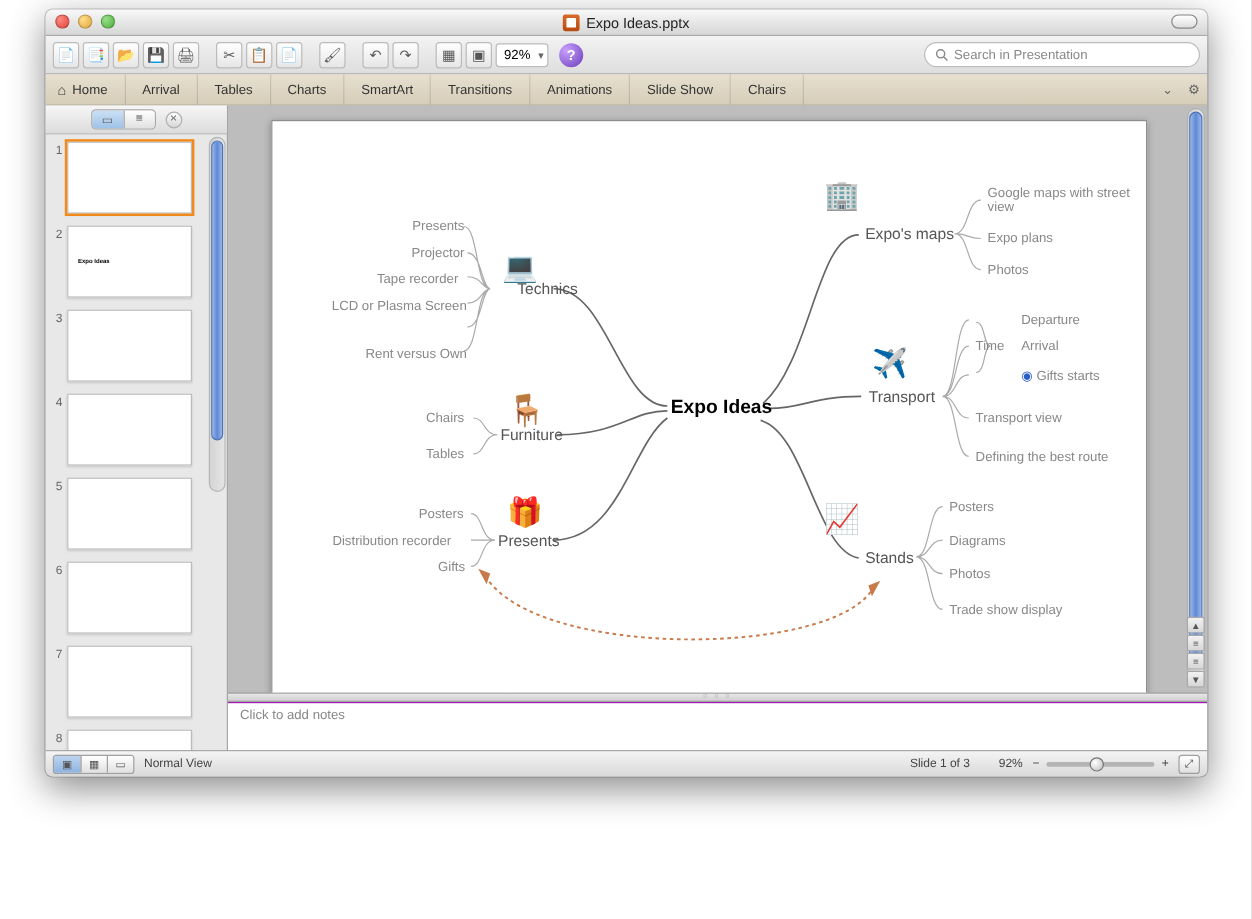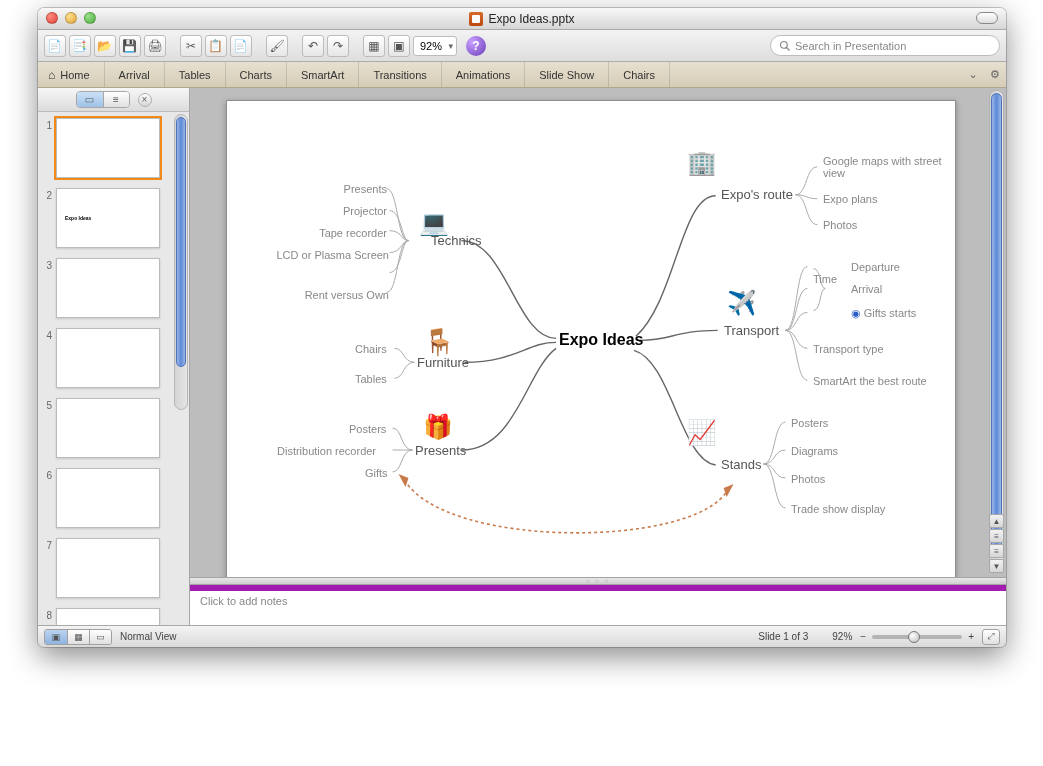--- a/index.html
+++ b/index.html
@@ -44,21 +44,21 @@
   .thumb.sel{outline:2px solid #f28a1a;outline-offset:0;}
   .main{flex:1;display:flex;flex-direction:column;background:#bdbdbd;}
   .canvaswrap{flex:1;position:relative;overflow:hidden;}
   .canvas{position:absolute;left:36px;top:12px;width:730px;height:494px;background:#fff;border:1px solid #8d8d8d;box-shadow:0 2px 6px rgba(0,0,0,0.3);}
   .vscroll2{position:absolute;right:2px;top:2px;width:15px;background:linear-gradient(90deg,#d2d2d2,#e6e6e6);border:1px solid #b2b2b2;border-radius:8px;}
   .vscroll2.a{height:480px;}
   .vscroll2 .th{position:absolute;left:1px;top:2px;width:11px;height:462px;border-radius:6px;background:linear-gradient(90deg,#9bb6e6,#5d89d6,#9bb6e6);border:1px solid #4c72b8;}
   .navbtns{position:absolute;right:2px;bottom:4px;width:15px;display:flex;flex-direction:column;gap:1px;}
   .navbtns div{height:14px;border:1px solid #a8a8a8;background:linear-gradient(#f2f2f2,#d6d6d6);border-radius:2px;font-size:8px;color:#555;display:flex;align-items:center;justify-content:center;}
   .hsplit{height:8px;background:linear-gradient(#e8e8e8,#cfcfcf);border-top:1px solid #a3a3a3;border-bottom:1px solid #a3a3a3;display:flex;align-items:center;justify-content:center;color:#999;font-size:6px;letter-spacing:2px;}
-  .notes{height:40px;background:#fff;border-top:6px solid #a21caf;padding:4px 10px;color:#888;font-size:11px;}
+  .notes{height:40px;background:#fff;border-top:1px solid #a21caf;padding:4px 10px;color:#888;font-size:11px;}
   .status{height:22px;background:linear-gradient(#f4f4f4,#d9d9d9);border-top:1px solid #a8a8a8;display:flex;align-items:center;padding:0 6px;font-size:10px;color:#444;}
   .status .vseg{display:flex;border:1px solid #a0a0a0;border-radius:3px;overflow:hidden;height:16px;margin-right:8px;}
   .status .vseg div{width:22px;display:flex;align-items:center;justify-content:center;background:linear-gradient(#fff,#e0e0e0);font-size:9px;color:#555;}
   .status .vseg div+div{border-left:1px solid #a0a0a0;}
   .status .vseg div.active{background:linear-gradient(#bcd3ef,#8eb4e0);}
   .status .grow{flex:1;}
   .status .slider{display:flex;align-items:center;gap:6px;margin:0 8px;}
   .status .track{width:90px;height:4px;background:#b4b4b4;border-radius:2px;position:relative;}
   .status .knob{position:absolute;left:36px;top:-4px;width:12px;height:12px;border-radius:6px;background:radial-gradient(circle at 35% 35%,#fff,#bcbcbc);border:1px solid #777;}
   .status .fitbtn{width:18px;height:16px;border:1px solid #a0a0a0;border-radius:3px;background:linear-gradient(#fff,#e0e0e0);display:flex;align-items:center;justify-content:center;font-size:9px;color:#555;}
@@ -214,49 +214,49 @@
               <path d="M178 380 C220 450 470 448 502 390" stroke="#c87a4a" stroke-width="1.6" fill="none" stroke-dasharray="3 3"></path>
               <path d="M172 374 l10 4 l-3 9 z" fill="#c87a4a"></path>
               <path d="M508 384 l-10 4 l3 9 z" fill="#c87a4a"></path>
             </svg>
             <div class="node center" style="left:332px;top:230px">Expo Ideas</div>
 
             <div class="ico" style="left:192px;top:108px">💻</div>
             <div class="node" style="left:204px;top:132px">Technics</div>
             <div class="node sub" style="left:104px;top:82px;text-align:right;width:56px">Presents</div>
             <div class="node sub" style="left:108px;top:104px;text-align:right;width:52px">Projector</div>
-            <div class="node sub" style="left:82px;top:126px;text-align:right;width:78px">Tape recorder</div>
+            <div class="node sub" style="left:82px;top:126px;text-align:center;width:78px">Tape recorder</div>
             <div class="node sub" style="left:40px;top:148px;text-align:right;width:122px">LCD or Plasma Screen</div>
             <div class="node sub" style="left:64px;top:188px;text-align:right;width:98px">Rent versus Own</div>
 
             <div class="ico" style="left:196px;top:226px;font-size:26px">🪑</div>
             <div class="node" style="left:190px;top:254px">Furniture</div>
             <div class="node sub" style="left:128px;top:242px">Chairs</div>
             <div class="node sub" style="left:128px;top:272px">Tables</div>
 
             <div class="ico" style="left:196px;top:312px">🎁</div>
             <div class="node" style="left:188px;top:342px">Presents</div>
             <div class="node sub" style="left:122px;top:322px">Posters</div>
             <div class="node sub" style="left:50px;top:344px">Distribution recorder</div>
             <div class="node sub" style="left:138px;top:366px">Gifts</div>
 
             <div class="ico" style="left:460px;top:48px">🏢</div>
-            <div class="node" style="left:494px;top:86px">Expo's route</div>
+            <div class="node" style="left:494px;top:86px">Expo's maps</div>
             <div class="node sub" style="left:596px;top:54px;width:130px">Google maps with street view</div>
             <div class="node sub" style="left:596px;top:92px">Expo plans</div>
             <div class="node sub" style="left:596px;top:118px">Photos</div>
 
             <div class="ico" style="left:500px;top:188px">✈️</div>
             <div class="node" style="left:497px;top:222px">Transport</div>
-            <div class="node sub" style="left:586px;top:172px">Time</div>
+            <div class="node sub" style="left:586px;top:182px">Time</div>
             <div class="node sub" style="left:624px;top:160px">Departure</div>
             <div class="node sub" style="left:624px;top:182px">Arrival</div>
             <div class="node sub" style="left:624px;top:206px"><span style="color:#2a5ec7">◉</span> <span>Gifts starts</span></div>
-            <div class="node sub" style="left:586px;top:242px">Transport type</div>
-            <div class="node sub" style="left:586px;top:274px">SmartArt the best route</div>
+            <div class="node sub" style="left:586px;top:242px">Transport view</div>
+            <div class="node sub" style="left:586px;top:274px">Defining the best route</div>
 
             <div class="ico" style="left:460px;top:318px">📈</div>
             <div class="node" style="left:494px;top:356px">Stands</div>
             <div class="node sub" style="left:564px;top:316px">Posters</div>
             <div class="node sub" style="left:564px;top:344px">Diagrams</div>
             <div class="node sub" style="left:564px;top:372px">Photos</div>
             <div class="node sub" style="left:564px;top:402px">Trade show display</div>
           </div>
         </div>
         <div class="vscroll2 a">

